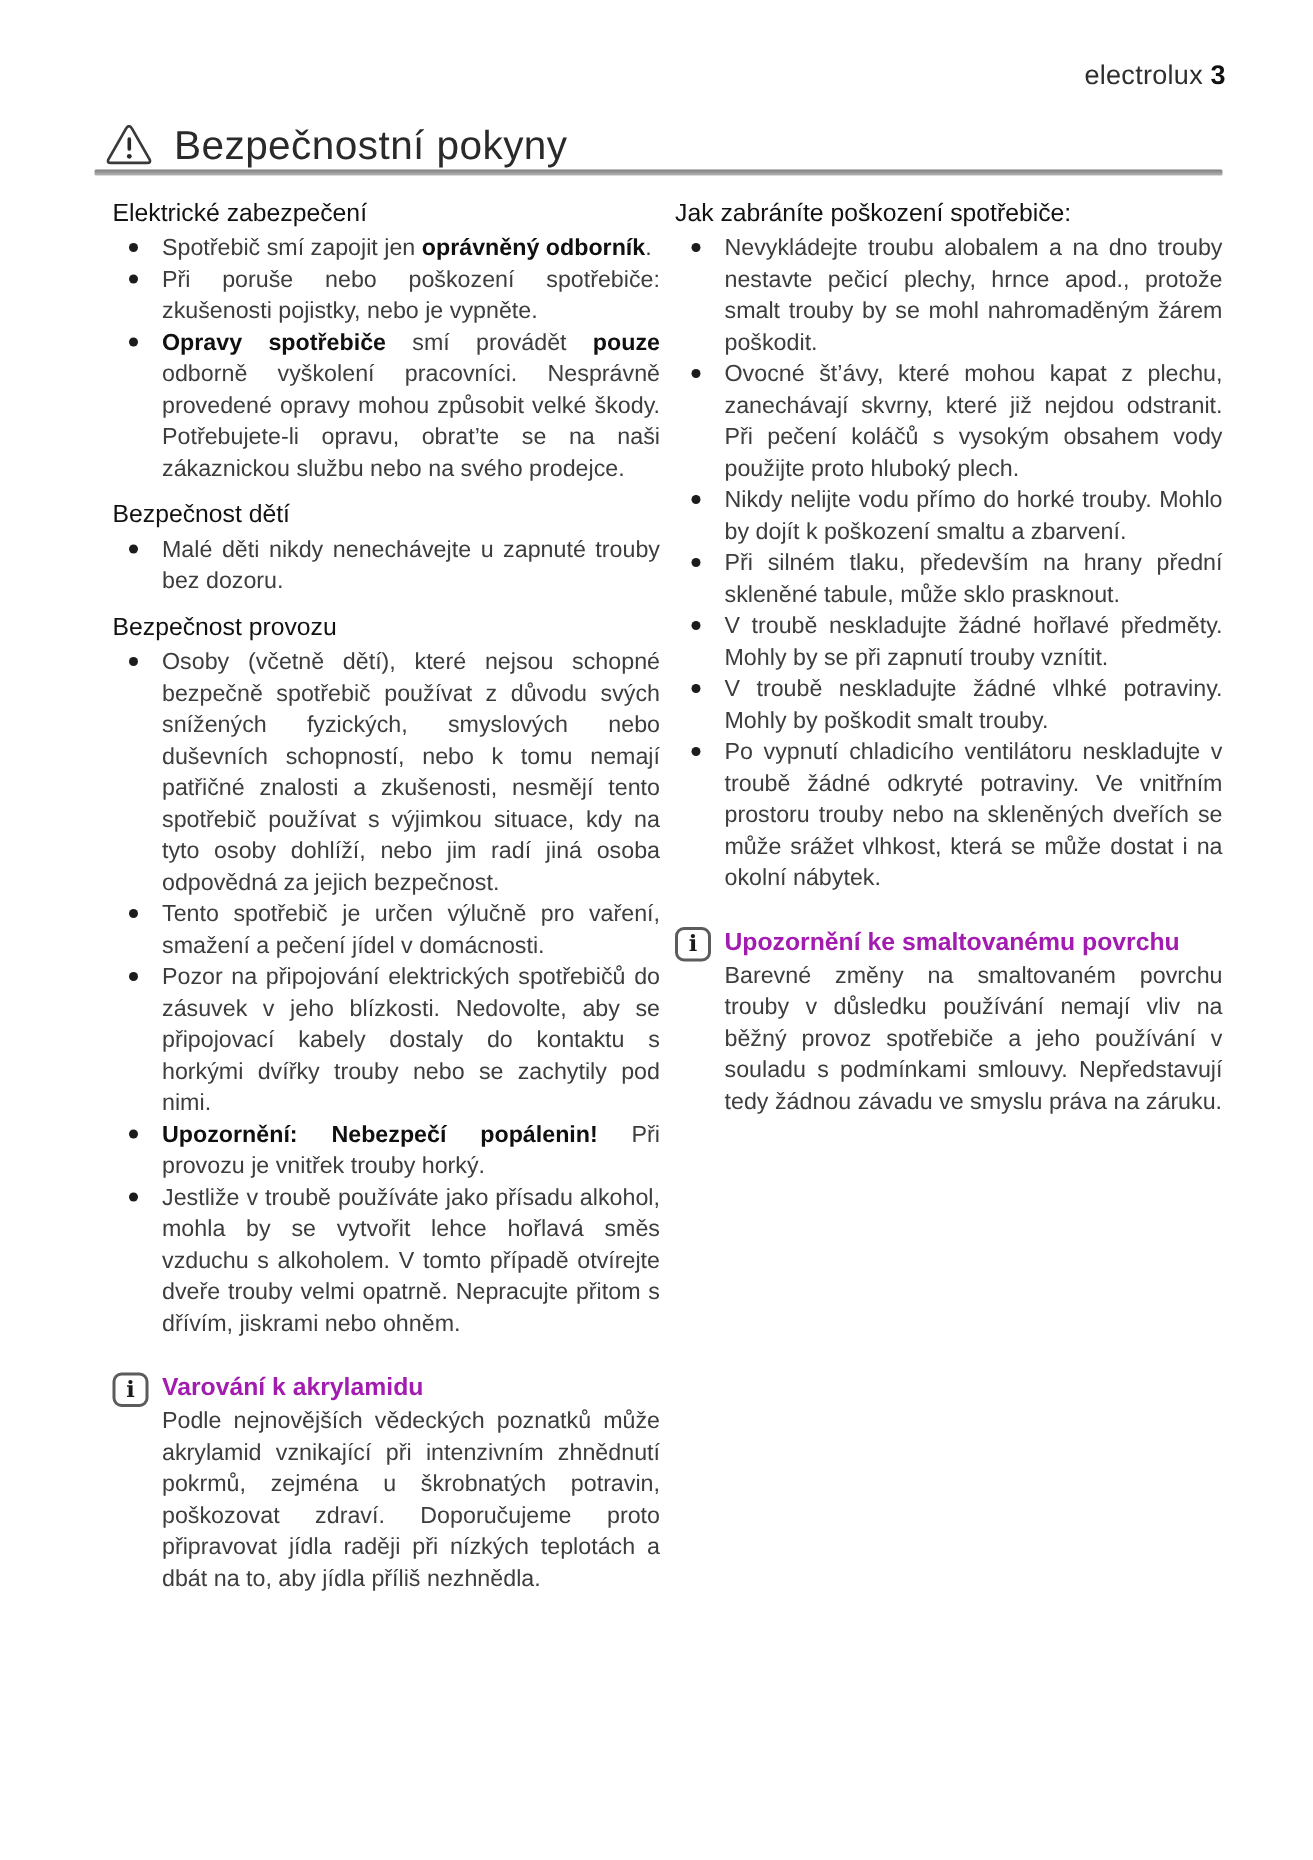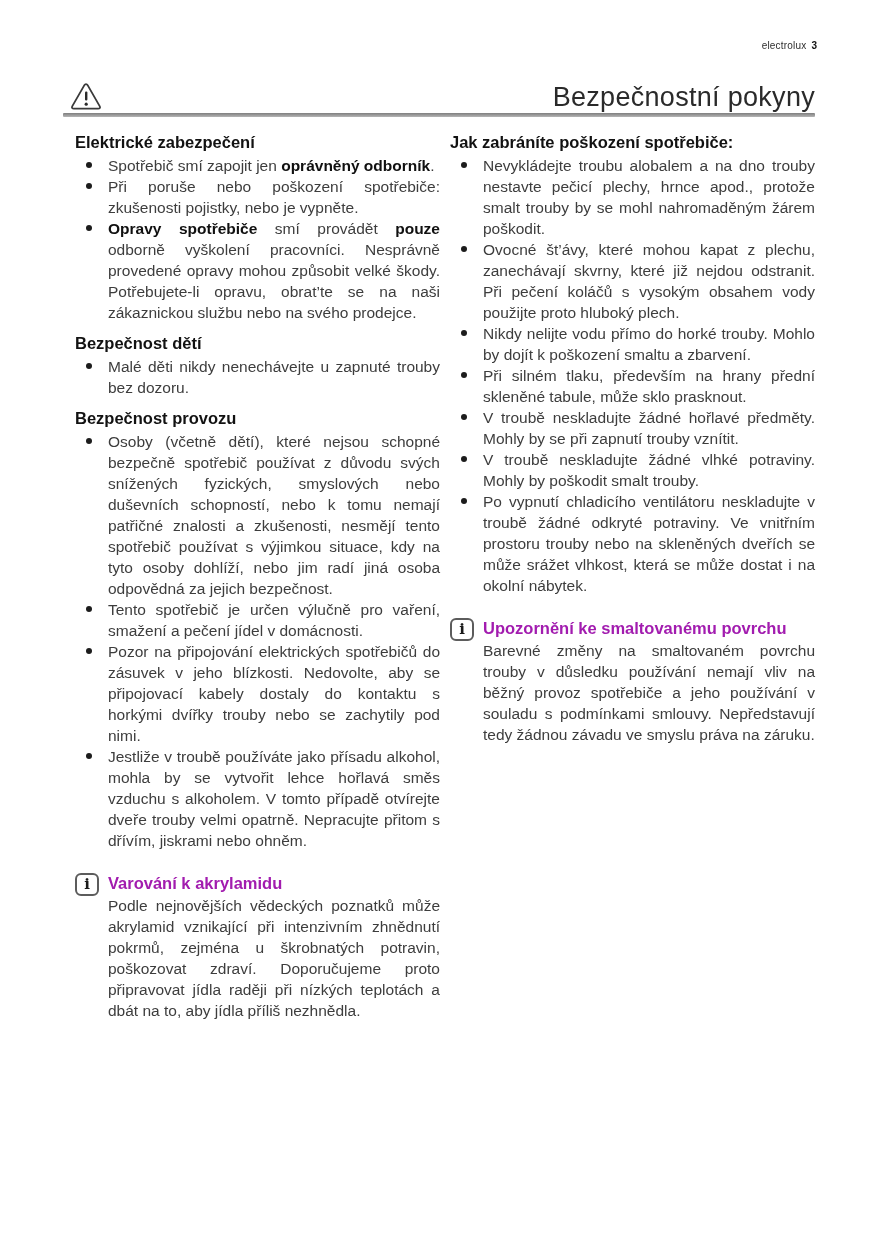--- a/index.html
+++ b/index.html
@@ -12,35 +12,34 @@
     height: 1240px;
     position: relative;
     font-family: "Liberation Sans", sans-serif;
     color: #3d3d3d;
     overflow: hidden;
   }
   .page-header {
     position: absolute;
     top: 40px;
     right: 58px;
-    font-size: 10px;
+    font-size: 18px;
     color: #2e2e2e;
   }
   .page-header .brand { font-weight: 400; letter-spacing: 0.2px; }
   .page-header .pagenum { font-weight: 700; margin-left: 5px; color: #111; }
 
   .doc-title-row {
     position: absolute;
     top: 82px;
     left: 70px;
     right: 60px;
     display: flex;
     align-items: center;
-    gap: 28px;
-    justify-content: space-between;
+    gap: 14px;
   }
   .doc-title-text {
     font-size: 27px;
     font-weight: 400;
     color: #2a2a2a;
     letter-spacing: 0.3px;
     white-space: nowrap;
   }
   .warn-icon svg { display: block; }
 
@@ -59,21 +58,21 @@
     top: 131px;
     left: 75px;
     width: 740px;
     display: flex;
     gap: 10px;
   }
   .col { width: 365px; }
 
   .sec-heading {
     font-size: 16.5px;
-    font-weight: 700;
+    font-weight: 400;
     color: #121212;
     line-height: 22px;
     margin: 9px 0 2px 0;
   }
   .col > .block:first-child .sec-heading { margin-top: 0; }
 
   .bullet-item {
     display: flex;
     line-height: 21px;
     font-size: 15.5px;
@@ -205,20 +204,26 @@
         <div class="bullet-item">
           <div class="bullet-gutter">
             <div class="bullet-dot"></div>
           </div>
           <div class="bullet-text"><span>Pozor na připojování elektrických spotřebičů do zásuvek v jeho blízkosti. Nedovolte, aby se připojovací kabely dostaly do kontaktu s horkými dvířky trouby nebo se zachytily pod nimi.</span></div>
         </div>
         <div class="bullet-item">
           <div class="bullet-gutter">
             <div class="bullet-dot"></div>
           </div>
+          <div class="bullet-text"><b>Upozornění: Nebezpečí popálenin!</b><span> Při provozu je vnitřek trouby horký.</span></div>
+        </div>
+        <div class="bullet-item">
+          <div class="bullet-gutter">
+            <div class="bullet-dot"></div>
+          </div>
           <div class="bullet-text"><span>Jestliže v troubě používáte jako přísadu alkohol, mohla by se vytvořit lehce hořlavá směs vzduchu s alkoholem. V tomto případě otvírejte dveře trouby velmi opatrně. Nepracujte přitom s dřívím, jiskrami nebo ohněm.</span></div>
         </div>
       </div>
       <div class="info-block block">
         <div class="info-gutter">
           <div class="info-icon">i</div>
         </div>
         <div class="info-content">
           <div class="info-heading">Varování k akrylamidu</div>
           <div class="info-body">Podle nejnovějších vědeckých poznatků může akrylamid vznikající při intenzivním zhnědnutí pokrmů, zejména u škrobnatých potravin, poškozovat zdraví. Doporučujeme proto připravovat jídla raději při nízkých teplotách a dbát na to, aby jídla příliš nezhnědla.</div>

